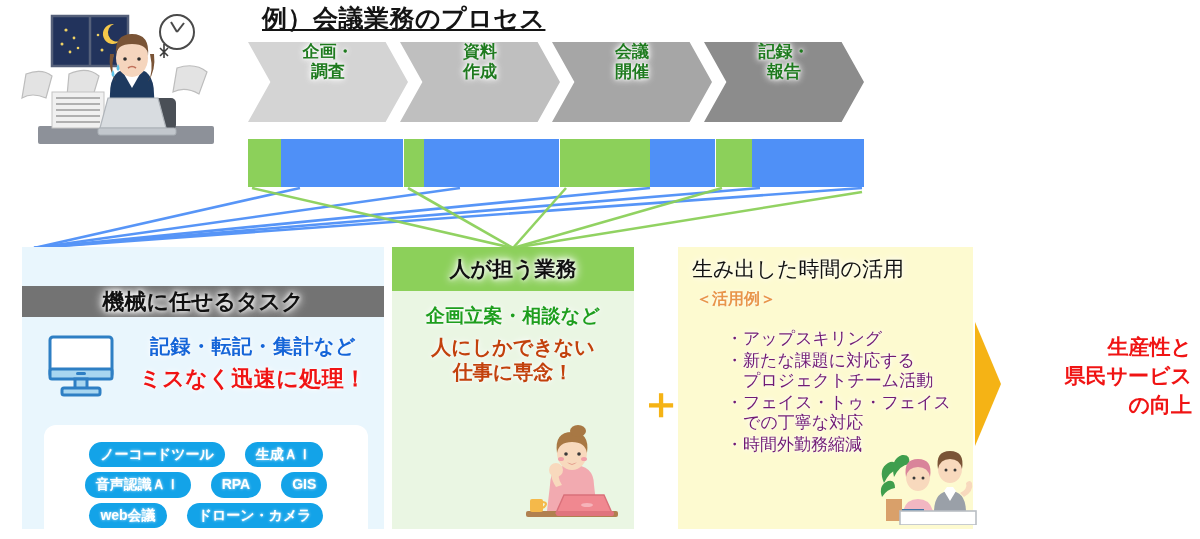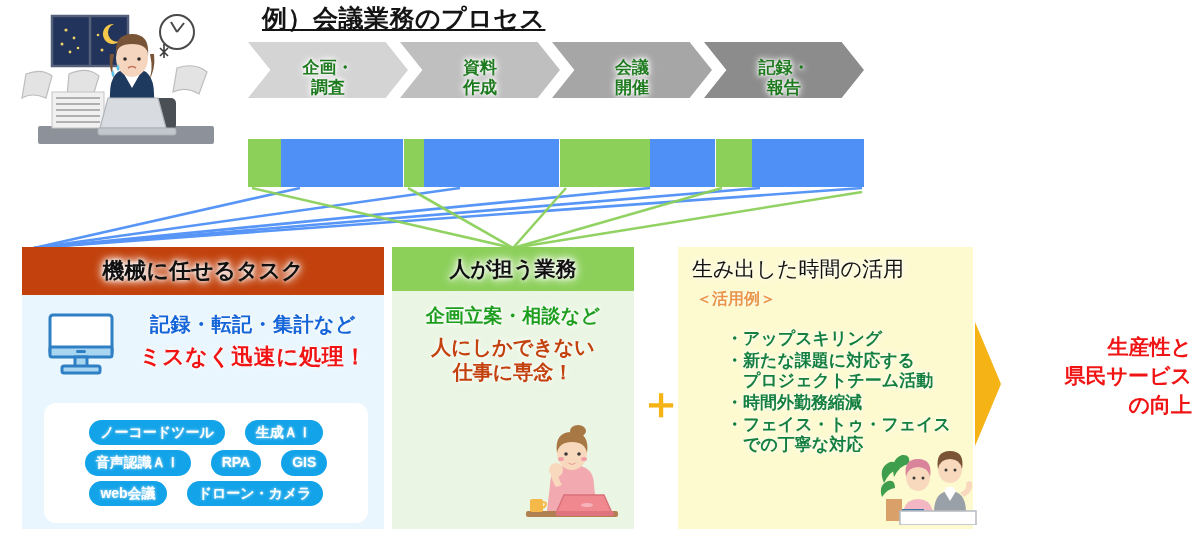--- a/index.html
+++ b/index.html
@@ -15,22 +15,22 @@
     font-size:25px;font-weight:bold;color:#141414;letter-spacing:.5px;
     white-space:nowrap;
     text-decoration:underline;
   }
 
   
   .illus-desk{position:absolute;left:14px;top:2px;width:216px;height:152px;}
 
   
   .chev{
-    position:absolute;top:42px;height:56px;
-    display:flex;align-items:flex-end;justify-content:center;
+    position:absolute;top:42px;height:80px;
+    display:flex;align-items:flex-start;justify-content:center;
     color:#1e7a1e;font-weight:bold;font-size:17px;line-height:1.18;
     text-align:center;
     text-shadow:0 0 3px #fff,0 0 6px #fff,0 0 9px #fff;
   }
   .chev span{display:block;}
 
   
   .barwrap{position:absolute;top:139px;height:48px;}
   .barwrap .seg{position:absolute;top:0;height:100%;}
 
@@ -39,21 +39,21 @@
 
   
   .panel{position:absolute;}
   .panel-head{
     display:flex;align-items:center;justify-content:center;
     font-weight:bold;color:#111;
     text-shadow:0 0 4px #fff,0 0 8px #fff,0 0 12px #fff;
   }
 
   #panel-machine{left:22px;top:247px;width:362px;height:282px;background:#e9f6fd;}
-  #panel-machine .panel-head{height:48px;background:#c2410c;font-size:22px;}
+  #panel-machine .panel-head{height:31px;background:#737373;font-size:22px;margin-top:39px;}
   #panel-human{left:392px;top:247px;width:242px;height:282px;background:#eaf6e3;}
   #panel-human .panel-head{height:44px;background:#8cd05a;font-size:21px;}
   #panel-time{left:678px;top:247px;width:295px;height:282px;background:#fdfad0;}
 
   .mach-body{position:relative;height:238px;}
   .mach-text{position:absolute;left:108px;top:16px;width:246px;text-align:center;}
   .mach-l1{font-size:20px;font-weight:bold;color:#1565d8;letter-spacing:.5px;
            text-shadow:0 0 3px #fff,0 0 7px #fff;}
   .mach-l2{font-size:22px;font-weight:bold;color:#f01414;margin-top:4px;letter-spacing:.5px;
            text-shadow:0 0 3px #fff,0 0 7px #fff;}
@@ -82,21 +82,21 @@
           font-size:20px;font-weight:bold;color:#c2410c;line-height:1.25;
           text-shadow:0 0 3px #fff,0 0 7px #fff;}
   .illus-lady{position:absolute;left:128px;top:132px;width:104px;height:100px;}
 
   .time-title{position:absolute;left:14px;top:8px;font-size:21px;font-weight:normal;color:#111;
               text-shadow:0 0 4px #fff,0 0 8px #fff;white-space:nowrap;}
   .time-sub{position:absolute;left:18px;top:42px;font-size:16px;color:#e8954a;font-weight:bold;
             text-shadow:0 0 3px #fff;}
   .time-list{position:absolute;left:8px;top:66px;width:286px;}
   .time-list li{
-    list-style:none;font-size:17px;font-weight:bold;color:#15803d;
+    list-style:none;font-size:17px;font-weight:normal;color:#701a75;
     line-height:1.18;margin-bottom:2px;white-space:pre-line;
     text-shadow:0 0 3px #fff,0 0 6px #fff;
   }
   .illus-counter{position:absolute;left:200px;top:178px;width:100px;height:100px;}
 
   .plus{position:absolute;left:639px;top:381px;font-size:44px;line-height:1;
         color:#f5b315;font-weight:bold;}
 
   .goalarrow{position:absolute;left:975px;top:322px;width:48px;height:124px;}
   .goaltext{position:absolute;left:1026px;top:333px;width:166px;text-align:center;
@@ -305,23 +305,23 @@
 
   <div class="plus">＋</div>
 
   <div class="panel" id="panel-time">
     <div class="time-title">生み出した時間の活用</div>
     <div class="time-sub">＜活用例＞</div>
     <ul class="time-list" id="timelist">
         <li>・アップスキリング</li>
         <li>・新たな課題に対応する
 　プロジェクトチーム活動</li>
-        <li>・時間外勤務縮減</li>
         <li>・フェイス・トゥ・フェイス
 　での丁寧な対応</li>
+        <li>・時間外勤務縮減</li>
       </ul>
     <svg class="illus-counter" viewBox="0 0 100 100">
       <g fill="#3f9e4d">
         <path d="M6 58 q-6 -14 4 -20 q8 -4 10 6 q-8 2 -14 14z"></path>
         <path d="M16 52 q-4 -18 8 -22 q9 -1 7 9 q-9 1 -15 13z"></path>
         <path d="M4 72 q-4 -12 6 -16 q7 -2 7 7 q-8 1 -13 9z"></path>
       </g>
       <rect x="8" y="74" width="16" height="22" fill="#d9a06a"></rect>
 
       <ellipse cx="40" cy="52" rx="12" ry="14" fill="#f8d9bd"></ellipse>

